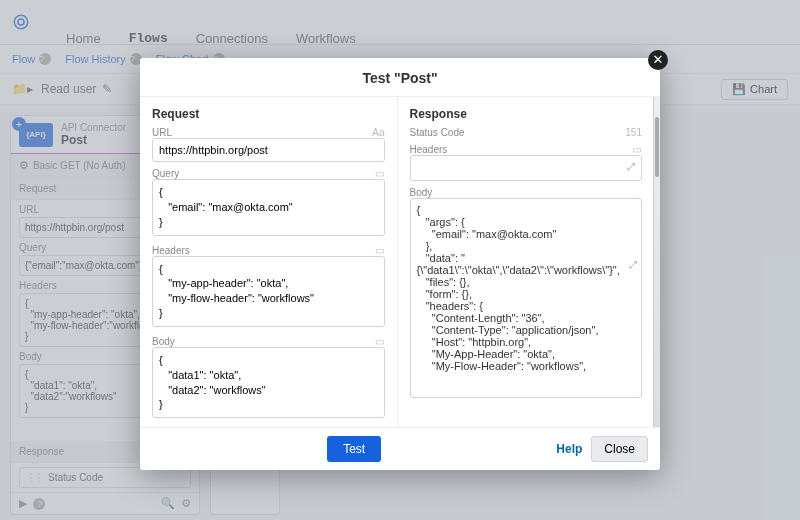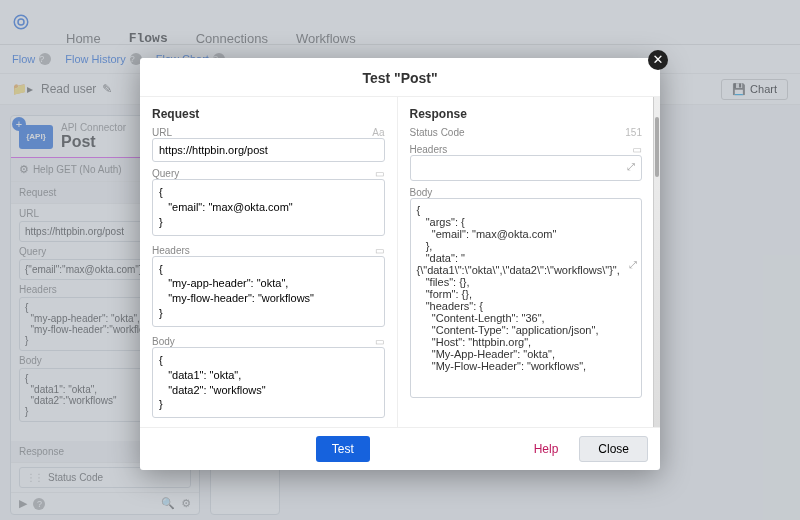--- a/index.html
+++ b/index.html
@@ -25,21 +25,21 @@
   .barrow .folder { margin-right:8px; }
   .barrow .crumb { flex:1; display:flex; align-items:center; gap:6px; }
   .save-btn { border:1px solid #ccc; background:#fff; padding:3px 10px; border-radius:3px; font-size:11px; display:flex; align-items:center; gap:4px; }
 
   
   .canvas { position:relative; height:calc(520px - 45px - 28px - 32px); background:#f6f7f8; padding:10px; display:flex; gap:10px; }
   .card { width:190px; background:#fff; border:1px solid #d7dbe0; border-radius:4px; font-size:11px; display:flex; flex-direction:column; }
   .card-head { display:flex; align-items:center; gap:8px; padding:6px 8px; border-bottom:1px solid #d946ef; }
   .api-badge { width:34px; height:24px; background:#1662dd; border-radius:3px; color:#fff; font-size:8px; display:flex; align-items:center; justify-content:center; font-weight:600; }
   .card-head .ttl { font-size:10px; color:#888; }
-  .card-head .ttl b { color:#222; font-size:16px; }
+  .card-head .ttl b { color:#222; font-size:12px; }
   .card .section-label { padding:5px 8px; background:#f3f4f6; font-size:10px; color:#777; border-bottom:1px solid #eee; display:flex; align-items:center; gap:4px;}
   .card .section-label .gear { font-size:11px;}
   .card .field { padding:4px 8px 0 8px; }
   .card .field .lbl { font-size:10px; color:#777; display:flex; justify-content:space-between; }
   .card .field .val { border:1px solid #d7dbe0; border-radius:3px; padding:4px 5px; margin-top:2px; font-size:10px; min-height:20px; background:#fff; white-space:pre-wrap; }
   .card .grow { flex:1; overflow:auto; }
   .card-footer { border-top:1px solid #eee; padding:4px 8px; display:flex; align-items:center; gap:6px; color:#888; }
   .card-footer .sp { flex:1; }
   .plusbadge { position:absolute; left:2px; width:14px; height:14px; background:#1662dd; color:#fff; border-radius:50%; font-size:11px; line-height:14px; text-align:center; top:2px; }
   .card-wrap { position:relative; }
@@ -58,22 +58,22 @@
   .dlg-field .lbl { display:flex; justify-content:space-between; font-size:10px; color:#888; margin-top:6px; }
   .dlg-field .lbl .icon { color:#bbb; font-size:10px; }
   .dlg-field input, .dlg-field textarea, .ro-box { width:100%; border:1px solid #cfd4db; border-radius:3px; padding:5px 6px; font-size:11px; font-family:inherit; resize:none; background:#fff; }
   .dlg-field textarea { line-height:1.35; }
   .ro-box { white-space:pre-wrap; overflow:auto; }
   .scroll-right { position:absolute; right:0; top:0; bottom:0; width:7px; background:linear-gradient(#eee,#ddd); border-left:1px solid #ccc;}
   .scroll-right .thumb { position:absolute; left:1px; right:1px; top:20px; height:60px; background:#aaa; border-radius:3px;}
   .dlg-footer { display:flex; align-items:center; padding:8px 12px; border-top:1px solid #eee; }
   .dlg-footer .left { flex:1; display:flex; justify-content:center;}
   .btn-primary { background:#1662dd; color:#fff; border:none; padding:6px 16px; border-radius:3px; font-size:12px; cursor:pointer; }
-  .btn-link { color:#be185d; background:none; border:none; font-size:12px; margin-right:21px; cursor:pointer;}
-  .btn-default { background:#e9ebee; border:1px solid #cfd4db; padding:5px 18px; border-radius:3px; font-size:12px; cursor:pointer;}
+  .btn-link { color:#0369a1; background:none; border:none; font-size:12px; margin-right:9px; cursor:pointer;font-weight:bold;}
+  .btn-default { background:#e9ebee; border:1px solid #cfd4db; padding:5px 12px; border-radius:3px; font-size:12px; cursor:pointer;}
   .expand { font-size:10px; color:#999; float:right; }
   .tiny { font-size:9px; color:#999; }
 </style>
 </head>
 <body>
 
 <div class="topnav">
   <div class="brand">
     <svg width="18" height="18" viewBox="0 0 24 24" fill="none" stroke="#1662dd" stroke-width="2">
         <circle cx="12" cy="12" r="9"></circle>
@@ -120,21 +120,21 @@
 
   <div class="card-wrap">
     <div class="plusbadge">+</div>
     <div class="card" style="height:400px">
       <div class="card-head">
         <div class="api-badge">{API}</div>
         <div class="ttl"><span>API Connector</span><br><b>Post</b></div>
       </div>
       <div class="section-label">
           <span class="gear">⚙</span>
-          <span>Help GET (No Auth)</span>
+          <span>Basic GET (No Auth)</span>
         </div>
       <div class="section-label">Request</div>
       <div class="grow">
         <div class="field">
             <div class="lbl">
               <span>URL</span>
               <span class="tiny">Aa</span>
             </div>
             <div class="val">https://httpbin.org/post</div>
           </div>

